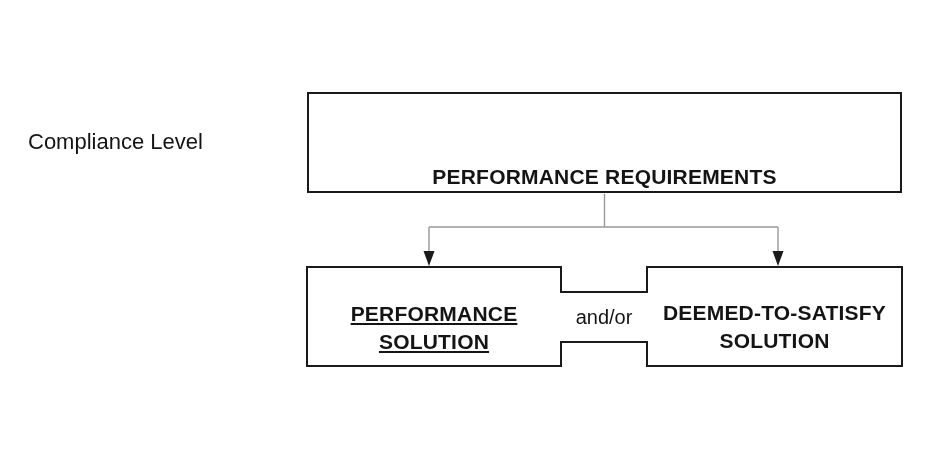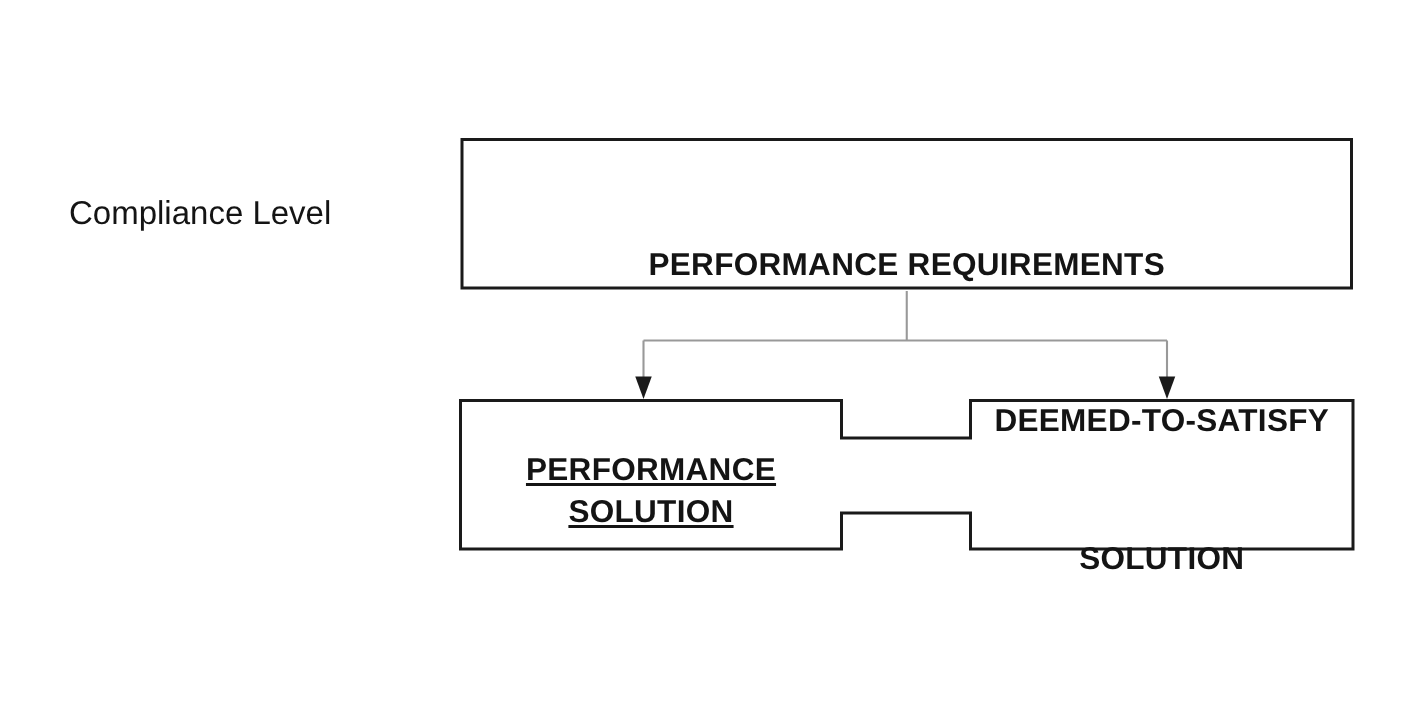--- a/index.html
+++ b/index.html
@@ -41,21 +41,21 @@
     stroke-width:2;
   }
   .side-label{
     position:absolute;
     left:28px;
     font-size:22px;
     line-height:24px;
     color:var(--text);
     white-space:nowrap;
   }
-  .side-label.level{top:130px;margin-left:18px;}
+  .side-label.level{top:130px;}
   .side-label.solutions{top:304px;}
   .top-box{
     position:absolute;
     left:307px;top:92px;
     width:595px;height:101px;
     border:2px solid var(--line);
     background:var(--bg);
     display:flex;
     align-items:flex-end;
     justify-content:center;
@@ -74,21 +74,21 @@
     flex-direction:column;
     align-items:center;
     justify-content:center;
   }
   .solution-text.left{
     left:307px;top:267px;
     width:254px;height:122px;text-decoration:underline;
   }
   .solution-text.right{
     left:647px;top:267px;
-    width:255px;height:120px;justify-content:space-between;
+    width:255px;height:120px;
   }
   .andor{
     position:absolute;
     left:561px;top:292px;
     width:86px;height:50px;
     display:flex;
     align-items:center;
     justify-content:center;
     font-size:20px;
     color:var(--text);
@@ -119,19 +119,20 @@
 
   <div class="top-box">
     <span class="box-title">PERFORMANCE REQUIREMENTS</span>
   </div>
 
   <div class="solution-text left">
     <span class="box-title">PERFORMANCE</span>
     <span class="box-title">SOLUTION</span>
   </div>
 
+  <div class="andor">and/or</div>
 
   <div class="solution-text right">
     <span class="box-title">DEEMED-TO-SATISFY</span>
     <span class="box-title">SOLUTION</span>
   </div>
 
 </div>
 
 </body></html>

